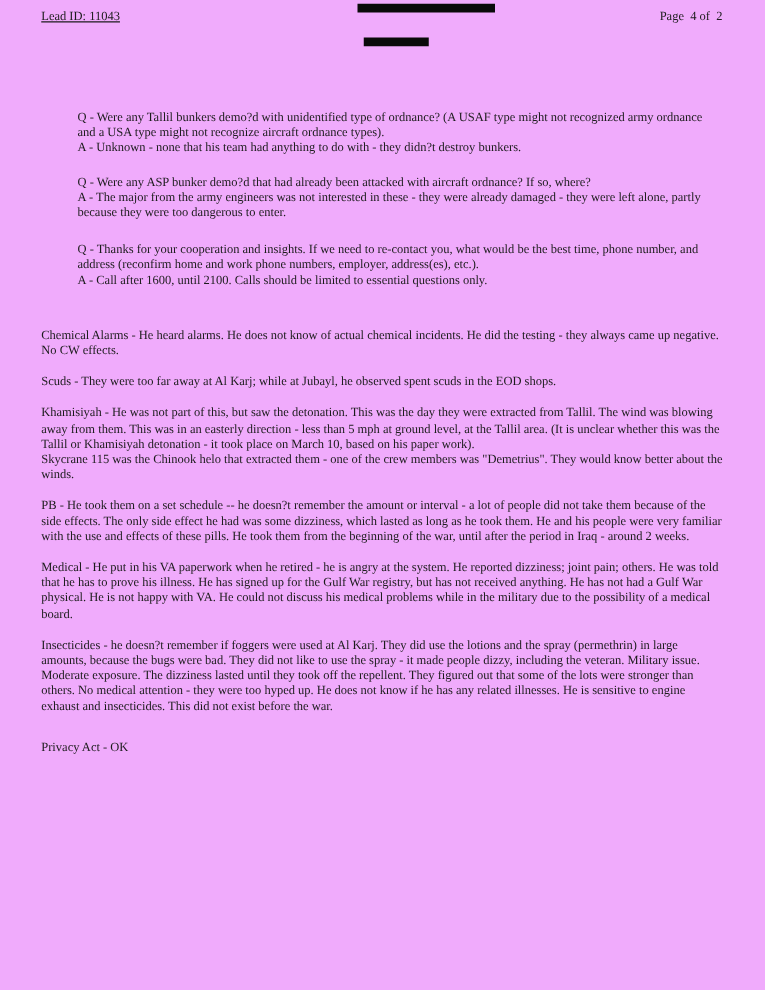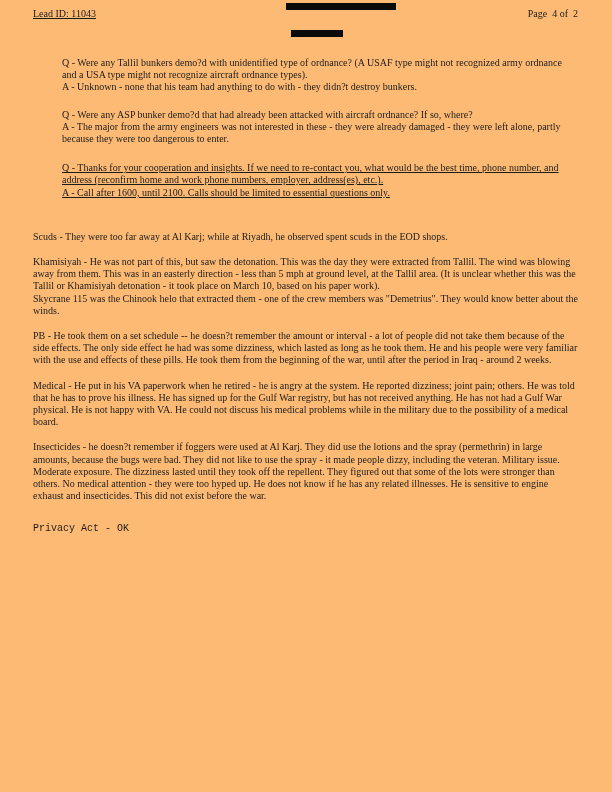--- a/index.html
+++ b/index.html
@@ -5,21 +5,21 @@
   html, body {
     margin: 0;
     padding: 0;
     background: #e8e8e8;
   }
   .page {
     position: relative;
     width: 612px;
     height: 792px;
     margin: 0 auto;
-    background: #fdba74;
+    background: #f0abfc;
     font-family: "Liberation Serif", "DejaVu Serif", serif;
     color: #1c1c1c;
     overflow: hidden;
     box-sizing: border-box;
     padding: 8px 34px 0 33px;
   }
   .header-row {
     display: flex;
     justify-content: space-between;
     align-items: flex-start;
@@ -42,48 +42,46 @@
     width: 110px;
     height: 7px;
   }
   .redaction.bar-second {
     left: 291px;
     top: 30px;
     width: 52px;
     height: 7px;
   }
   .content {
-    margin-top: 38px;
+    margin-top: 70px;
   }
   .para {
     font-size: 10px;
     line-height: 12.2px;
     margin: 0 0 13px 0;
     white-space: pre-line;
     text-align: left;
   }
   .qa-section {
     margin-left: 29px;
     width: 510px;
   }
   .qa-section .para {
     margin-bottom: 15px;
   }
   .qa-section .para.qa-3 {
     margin-top: 17px;
-    text-decoration: underline;
   }
   .notes-section {
     margin-top: 32px;
     width: 545px;
   }
   .footer-note {
     margin-top: 21px;
     margin-bottom: 0;
-    font-family: Liberation Mono, monospace;
   }
 </style>
 </head>
 <body>
 
 <div class="page">
 
   <div class="redaction bar-top"></div>
   <div class="redaction bar-second"></div>
 
@@ -97,21 +95,22 @@
     <div class="qa-section">
       <p class="para qa-1">Q - Were any Tallil bunkers demo?d with unidentified type of ordnance? (A USAF type might not recognized army ordnance and a USA type might not recognize aircraft ordnance types).
 A - Unknown - none that his team had anything to do with - they didn?t destroy bunkers.</p>
       <p class="para qa-2">Q - Were any ASP bunker demo?d that had already been attacked with aircraft ordnance? If so, where?
 A -  The major from the army engineers was not interested in these - they were already damaged - they were left alone, partly because  they were too dangerous to enter.</p>
       <p class="para qa-3">Q - Thanks for your cooperation and insights. If we need to re-contact you, what would be the best time, phone number, and address (reconfirm home and work phone numbers, employer, address(es), etc.).
 A - Call after 1600, until 2100.  Calls should be limited to essential questions only.</p>
     </div>
 
     <div class="notes-section">
-      <p class="para">Scuds - They were too far away at Al Karj; while at Riyadh, he observed spent scuds in the EOD shops.</p>
+      <p class="para">Chemical Alarms - He heard alarms.  He does not know of actual chemical incidents.  He did the testing - they always came up negative.  No CW effects.</p>
+      <p class="para">Scuds - They were too far away at Al Karj; while at Jubayl, he observed spent scuds in the EOD shops.</p>
       <p class="para">Khamisiyah - He was not part of this, but saw the detonation.  This was the day they were extracted from Tallil. The wind was blowing away from them.  This was in an easterly direction - less than 5 mph at ground level, at the Tallil area.  (It is unclear whether this was the Tallil or Khamisiyah detonation - it took place on March 10, based on his paper work).
 Skycrane 115 was the Chinook helo that extracted them - one of the crew members was "Demetrius".  They would know better about the winds.</p>
       <p class="para">PB - He took them on a set schedule  --  he doesn?t remember the amount or interval - a lot of people did not take them because of the side effects.  The only side effect he had was some dizziness, which lasted as long as he took them.  He and his people were very familiar with the use and effects of these pills.  He took them from the beginning of the war, until after the period in Iraq - around 2 weeks.</p>
       <p class="para">Medical - He put in his VA paperwork when he retired - he is angry at the system.  He reported dizziness; joint pain; others.  He was told that he has to prove his illness.  He has signed up for the Gulf War registry, but has not received anything.  He has not had a Gulf War physical.  He is not happy with VA.  He could not discuss his medical problems while in the military due to the possibility of a medical board.</p>
       <p class="para">Insecticides - he doesn?t remember if foggers were used at Al Karj.  They did use the lotions and the spray (permethrin) in large amounts, because the bugs were bad.  They did not like to use the spray - it made people dizzy, including the veteran.  Military issue.  Moderate exposure.  The dizziness lasted until they took off the repellent.  They figured out that some of the lots were stronger than others.  No medical attention - they were too hyped up.  He does not know if he has any related illnesses.  He is sensitive to engine exhaust and insecticides. This did not exist before the war.</p>
       <p class="para footer-note">Privacy Act - OK</p>
     </div>
 
   </div>
 

